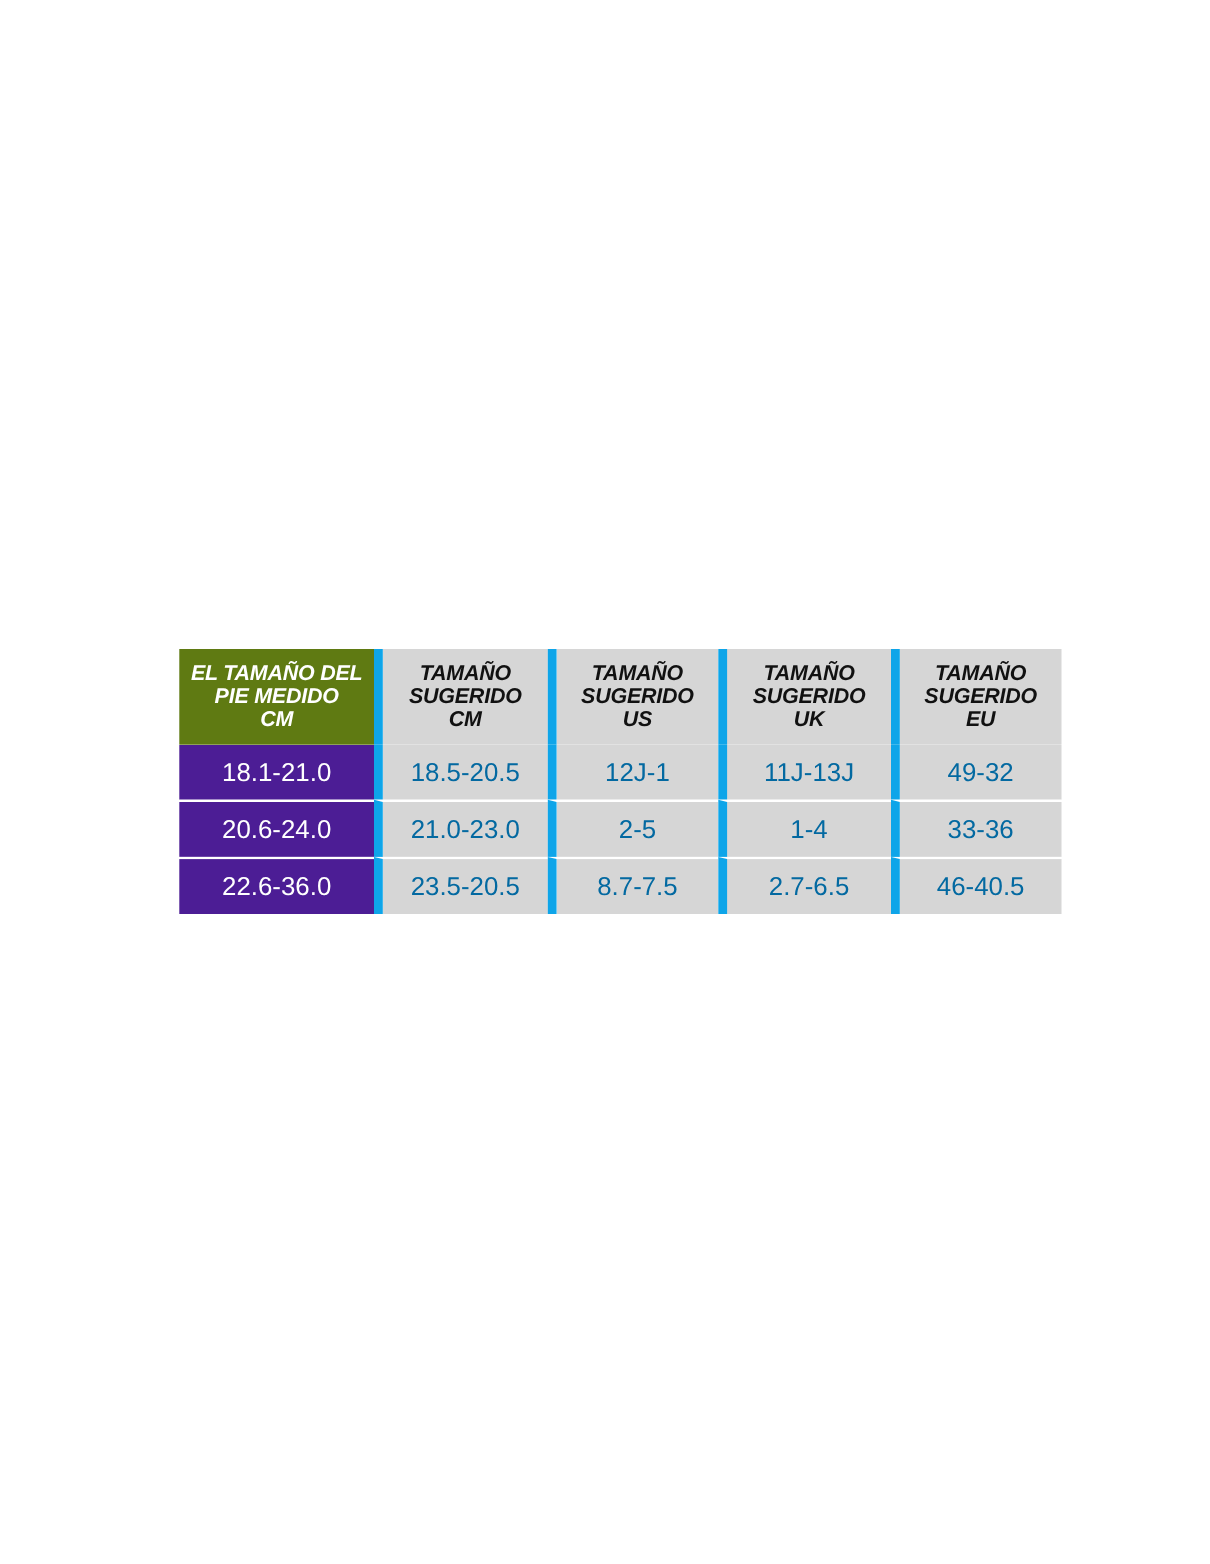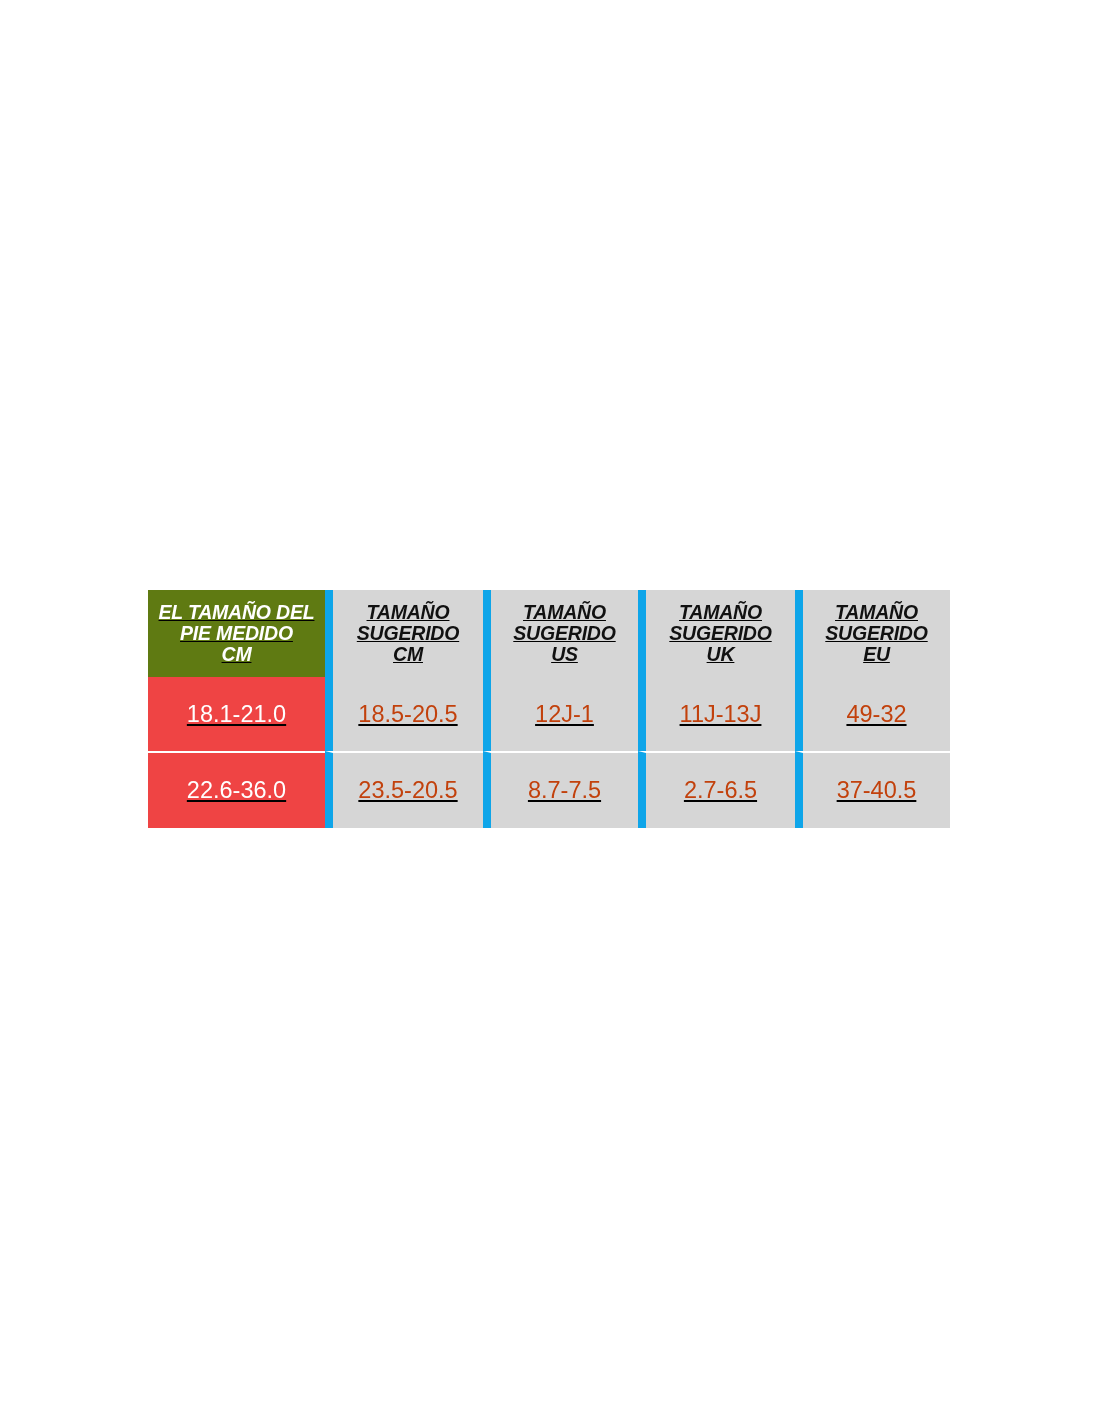--- a/index.html
+++ b/index.html
@@ -12,28 +12,27 @@
     height: 1422px;
     position: relative;
     overflow: hidden;
     font-family: "Liberation Sans", sans-serif;
     -webkit-font-smoothing: antialiased;
   }
 
   
   #size-chart {
     position: absolute;
-    left: 148px;
+    left: 163px;
     top: 590px;
     width: 802px;
     height: 238px;
     border-collapse: separate;
     border-spacing: 0;
     table-layout: fixed;
-    text-decoration: underline;
   }
 
   #size-chart col.c-measured { width: 177px; }
   #size-chart col.c-cm       { width: 158px; }
   #size-chart col.c-us       { width: 155px; }
   #size-chart col.c-uk       { width: 157px; }
   #size-chart col.c-eu       { width: 155px; }
 
   #size-chart td {
     padding: 0;
@@ -66,26 +65,26 @@
   
   .data-row td {
     height: 50px;
     font-style: normal;
     font-weight: normal;
     font-size: 23.5px;
     letter-spacing: 0px;
     white-space: nowrap;
   }
   .data-row td.accent {
-    background: #ef4444;
+    background: #4c1d95;
     color: #ffffff;
   }
   .data-row td.plain {
     background: #d6d6d6;
-    color: #c2410c;
+    color: #0369a1;
   }
 
   
   #size-chart td + td { border-left: 8px solid #0ea5e9; }
   #size-chart tr + tr td { border-top: 2px solid #ffffff; }
 </style>
 </head>
 <body>
 
 <table id="size-chart">
@@ -129,20 +128,27 @@
 
   <tbody>
     <tr class="data-row">
       <td class="accent">18.1-21.0</td>
       <td class="plain">18.5-20.5</td>
       <td class="plain">12J-1</td>
       <td class="plain">11J-13J</td>
       <td class="plain">49-32</td>
     </tr>
     <tr class="data-row">
+      <td class="accent">20.6-24.0</td>
+      <td class="plain">21.0-23.0</td>
+      <td class="plain">2-5</td>
+      <td class="plain">1-4</td>
+      <td class="plain">33-36</td>
+    </tr>
+    <tr class="data-row">
       <td class="accent">22.6-36.0</td>
       <td class="plain">23.5-20.5</td>
       <td class="plain">8.7-7.5</td>
       <td class="plain">2.7-6.5</td>
-      <td class="plain">37-40.5</td>
+      <td class="plain">46-40.5</td>
     </tr>
   </tbody>
 </table>
 
 </body></html>

